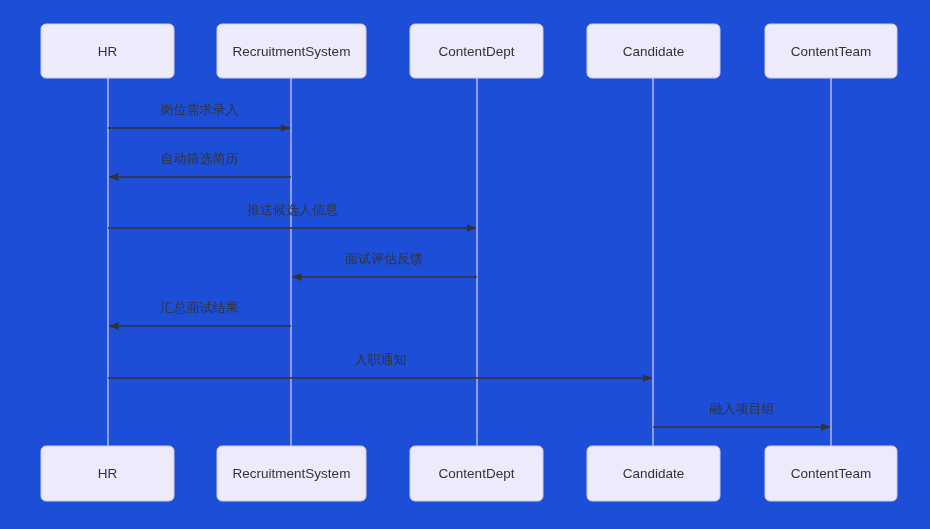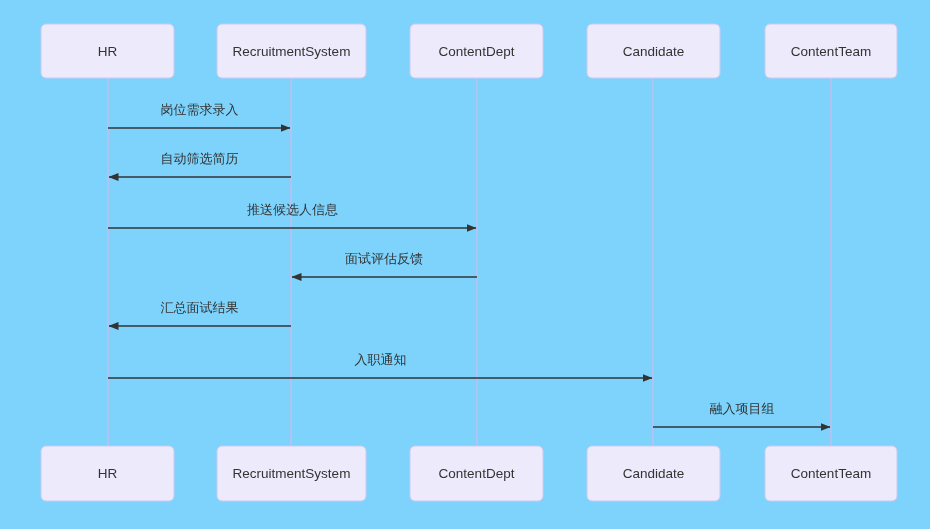--- a/index.html
+++ b/index.html
@@ -10,21 +10,21 @@
   body {
     width: 930px;
     height: 529px;
     font-family: "Liberation Sans", "DejaVu Sans", sans-serif;
     overflow: hidden;
   }
   #diagram-root {
     position: relative;
     width: 930px;
     height: 529px;
-    background: #7dd3fc;
+    background: #1d4ed8;
   }
   .sequence-svg {
     display: block;
     width: 930px;
     height: 529px;
   }
   .actor-box {
     fill: #ECEAFB;
     stroke: #CDC9F3;
     stroke-width: 1;

